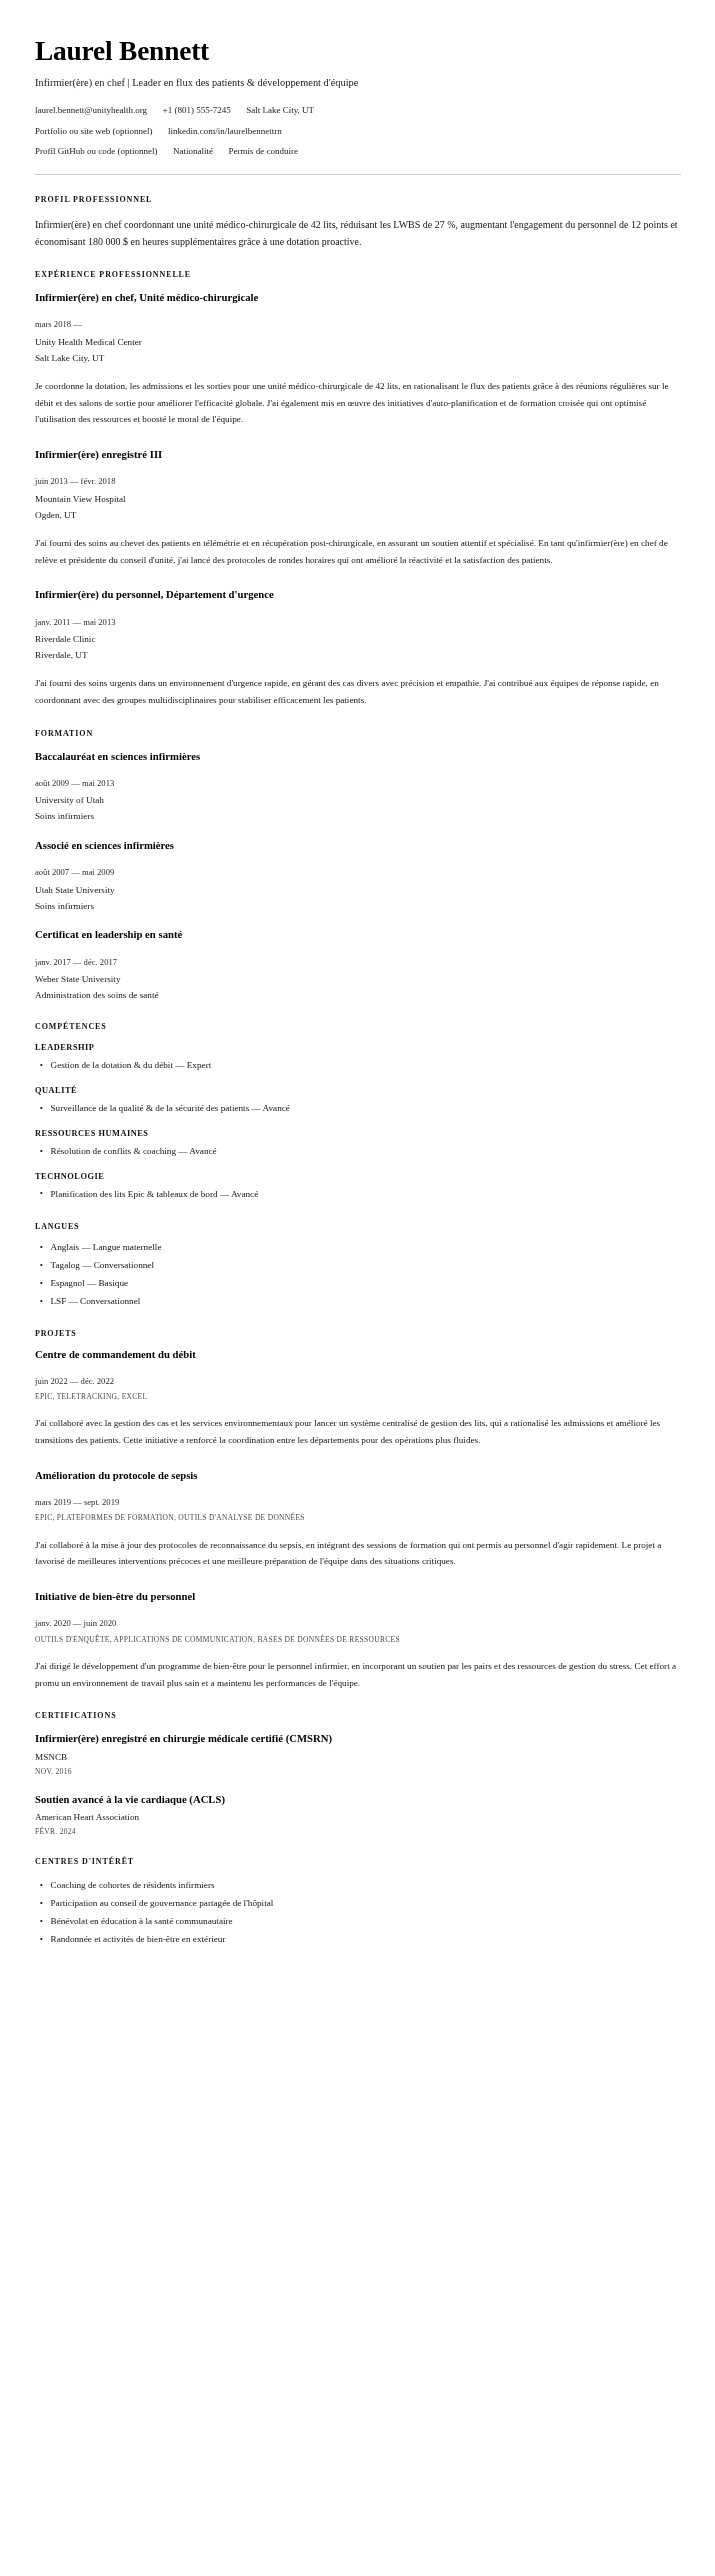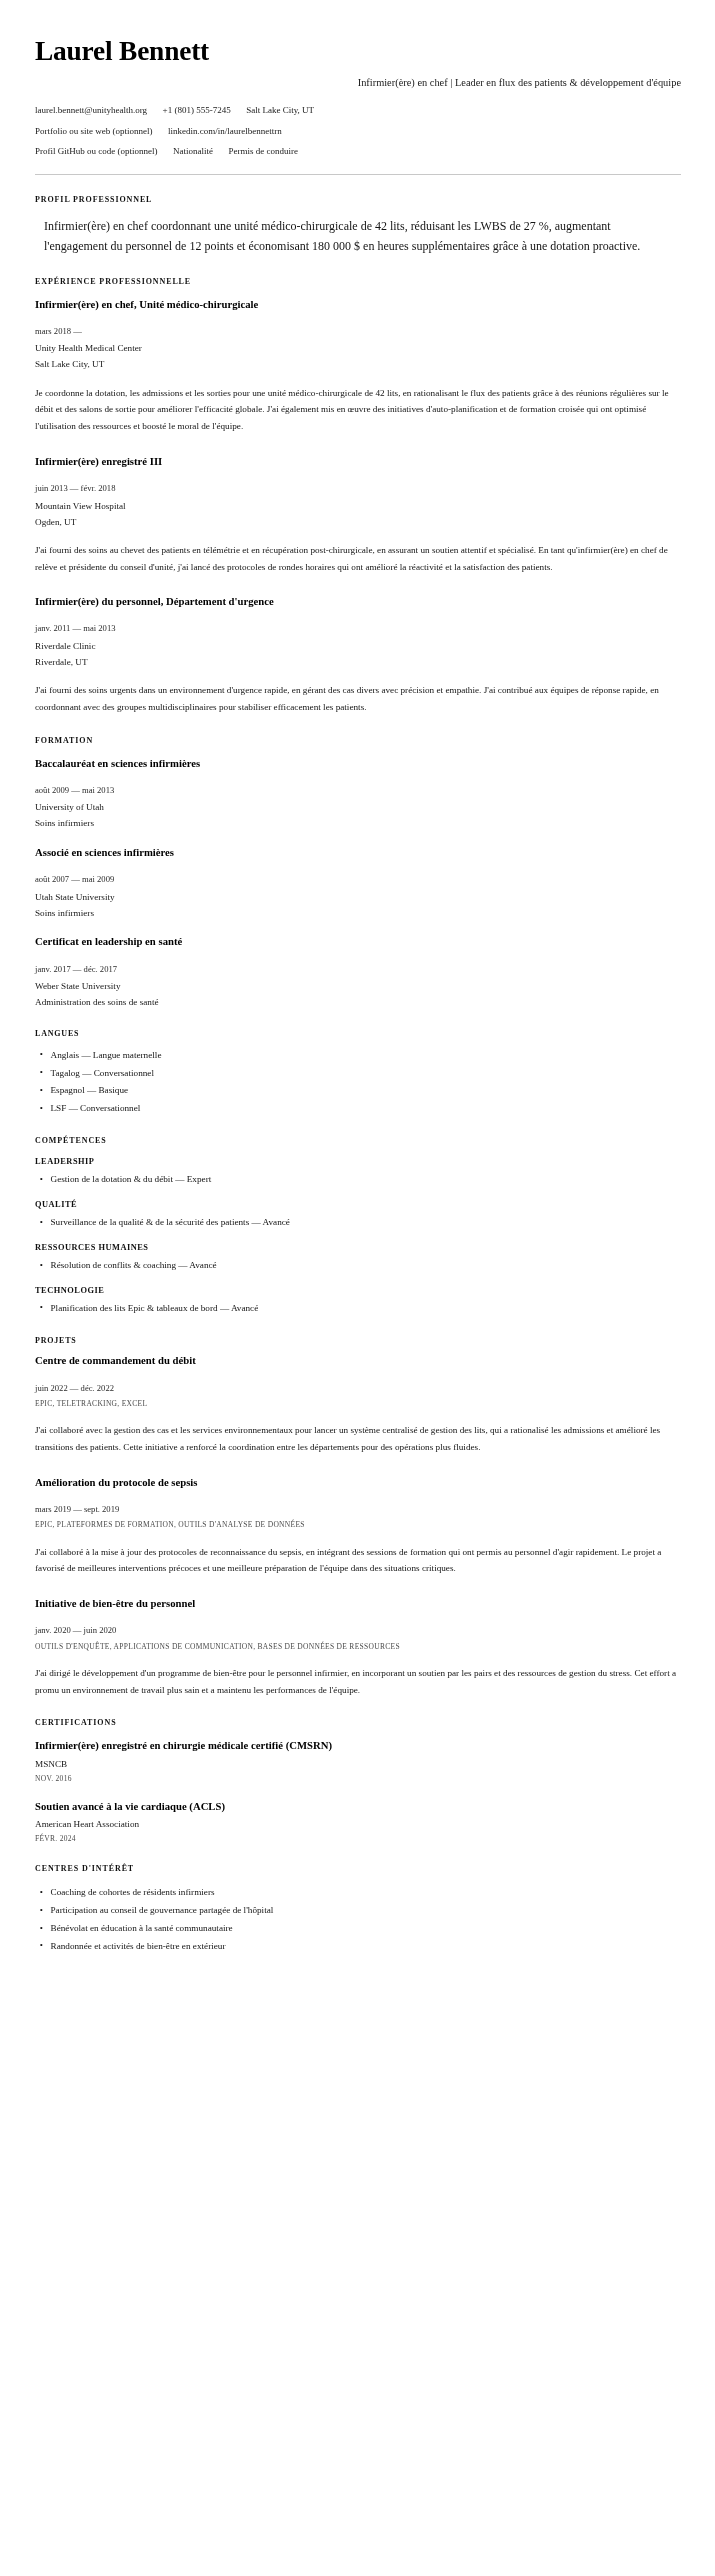--- a/index.html
+++ b/index.html
@@ -30,21 +30,20 @@
     letter-spacing: -0.2px;
     line-height: 1.08;
     margin: 0 0 9.5px 0;
     color: #000000;
   }
   .tagline {
     font-size: 10.4px;
     line-height: 1.35;
     margin: 0 0 14.3px 0;
     color: #1a1a1a;
-    text-align: right;
   }
   .contact-row {
     font-size: 9px;
     line-height: 1.5;
     color: #1a1a1a;
     margin-bottom: 6.6px;
     display: block;
   }
   .contact-row .ci {
     display: inline-block;
@@ -64,23 +63,23 @@
   .section-title {
     font-size: 8px;
     font-weight: bold;
     letter-spacing: 0.9px;
     text-transform: uppercase;
     margin: 0 0 12px 0;
     color: #111111;
   }
 
   .summary-text {
-    font-size: 12px;
+    font-size: 10px;
     line-height: 1.72;
-    margin: 9px;
+    margin: 0;
     color: #141414;
   }
 
   
   .entry { margin-bottom: 20px; }
   .entry:last-child { margin-bottom: 0; }
 
   .entry-head {
     display: flex;
     align-items: baseline;
@@ -264,60 +263,60 @@
             <div class="entry-title">Certificat en leadership en santé</div>
             <div class="entry-date">janv. 2017 — déc. 2017</div>
           </div>
           <div class="entry-org">Weber State University</div>
           <div class="entry-sub">Administration des soins de santé</div>
         </div>
       </div>
   </section>
 
   <section class="section">
+    <h2 class="section-title">Compétences</h2>
+    <div id="skills-list">
+        <div class="skill-group">
+          <div class="skill-cat">Leadership</div>
+          <ul class="bullets">
+            <li>Gestion de la dotation &amp; du débit — Expert</li>
+          </ul>
+        </div>
+        <div class="skill-group">
+          <div class="skill-cat">Qualité</div>
+          <ul class="bullets">
+            <li>Surveillance de la qualité &amp; de la sécurité des patients — Avancé</li>
+          </ul>
+        </div>
+        <div class="skill-group">
+          <div class="skill-cat">Ressources humaines</div>
+          <ul class="bullets">
+            <li>Résolution de conflits &amp; coaching — Avancé</li>
+          </ul>
+        </div>
+        <div class="skill-group">
+          <div class="skill-cat">Technologie</div>
+          <ul class="bullets">
+            <li>Planification des lits Epic &amp; tableaux de bord — Avancé</li>
+          </ul>
+        </div>
+      </div>
+  </section>
+
+  <section class="section">
     <h2 class="subsection-title">Langues</h2>
     <ul class="bullets" id="languages-list">
         <li>Anglais — Langue maternelle</li>
         <li>Tagalog — Conversationnel</li>
         <li>Espagnol — Basique</li>
         <li>LSF — Conversationnel</li>
       </ul>
   </section>
 
   <section class="section">
-    <h2 class="section-title">Compétences</h2>
-    <div id="skills-list">
-        <div class="skill-group">
-          <div class="skill-cat">Leadership</div>
-          <ul class="bullets">
-            <li>Gestion de la dotation &amp; du débit — Expert</li>
-          </ul>
-        </div>
-        <div class="skill-group">
-          <div class="skill-cat">Qualité</div>
-          <ul class="bullets">
-            <li>Surveillance de la qualité &amp; de la sécurité des patients — Avancé</li>
-          </ul>
-        </div>
-        <div class="skill-group">
-          <div class="skill-cat">Ressources humaines</div>
-          <ul class="bullets">
-            <li>Résolution de conflits &amp; coaching — Avancé</li>
-          </ul>
-        </div>
-        <div class="skill-group">
-          <div class="skill-cat">Technologie</div>
-          <ul class="bullets">
-            <li>Planification des lits Epic &amp; tableaux de bord — Avancé</li>
-          </ul>
-        </div>
-      </div>
-  </section>
-
-  <section class="section">
     <h2 class="subsection-title">Projets</h2>
     <div id="projects-list">
         <div class="entry">
           <div class="entry-head">
             <div class="entry-title">Centre de commandement du débit</div>
             <div class="entry-date">juin 2022 — déc. 2022</div>
           </div>
           <div class="entry-tags">EPIC, TELETRACKING, EXCEL</div>
           <div class="entry-body">J'ai collaboré avec la gestion des cas et les services environnementaux pour lancer un système centralisé de gestion des lits, qui a rationalisé les admissions et amélioré les transitions des patients. Cette initiative a renforcé la coordination entre les départements pour des opérations plus fluides.</div>
         </div>

